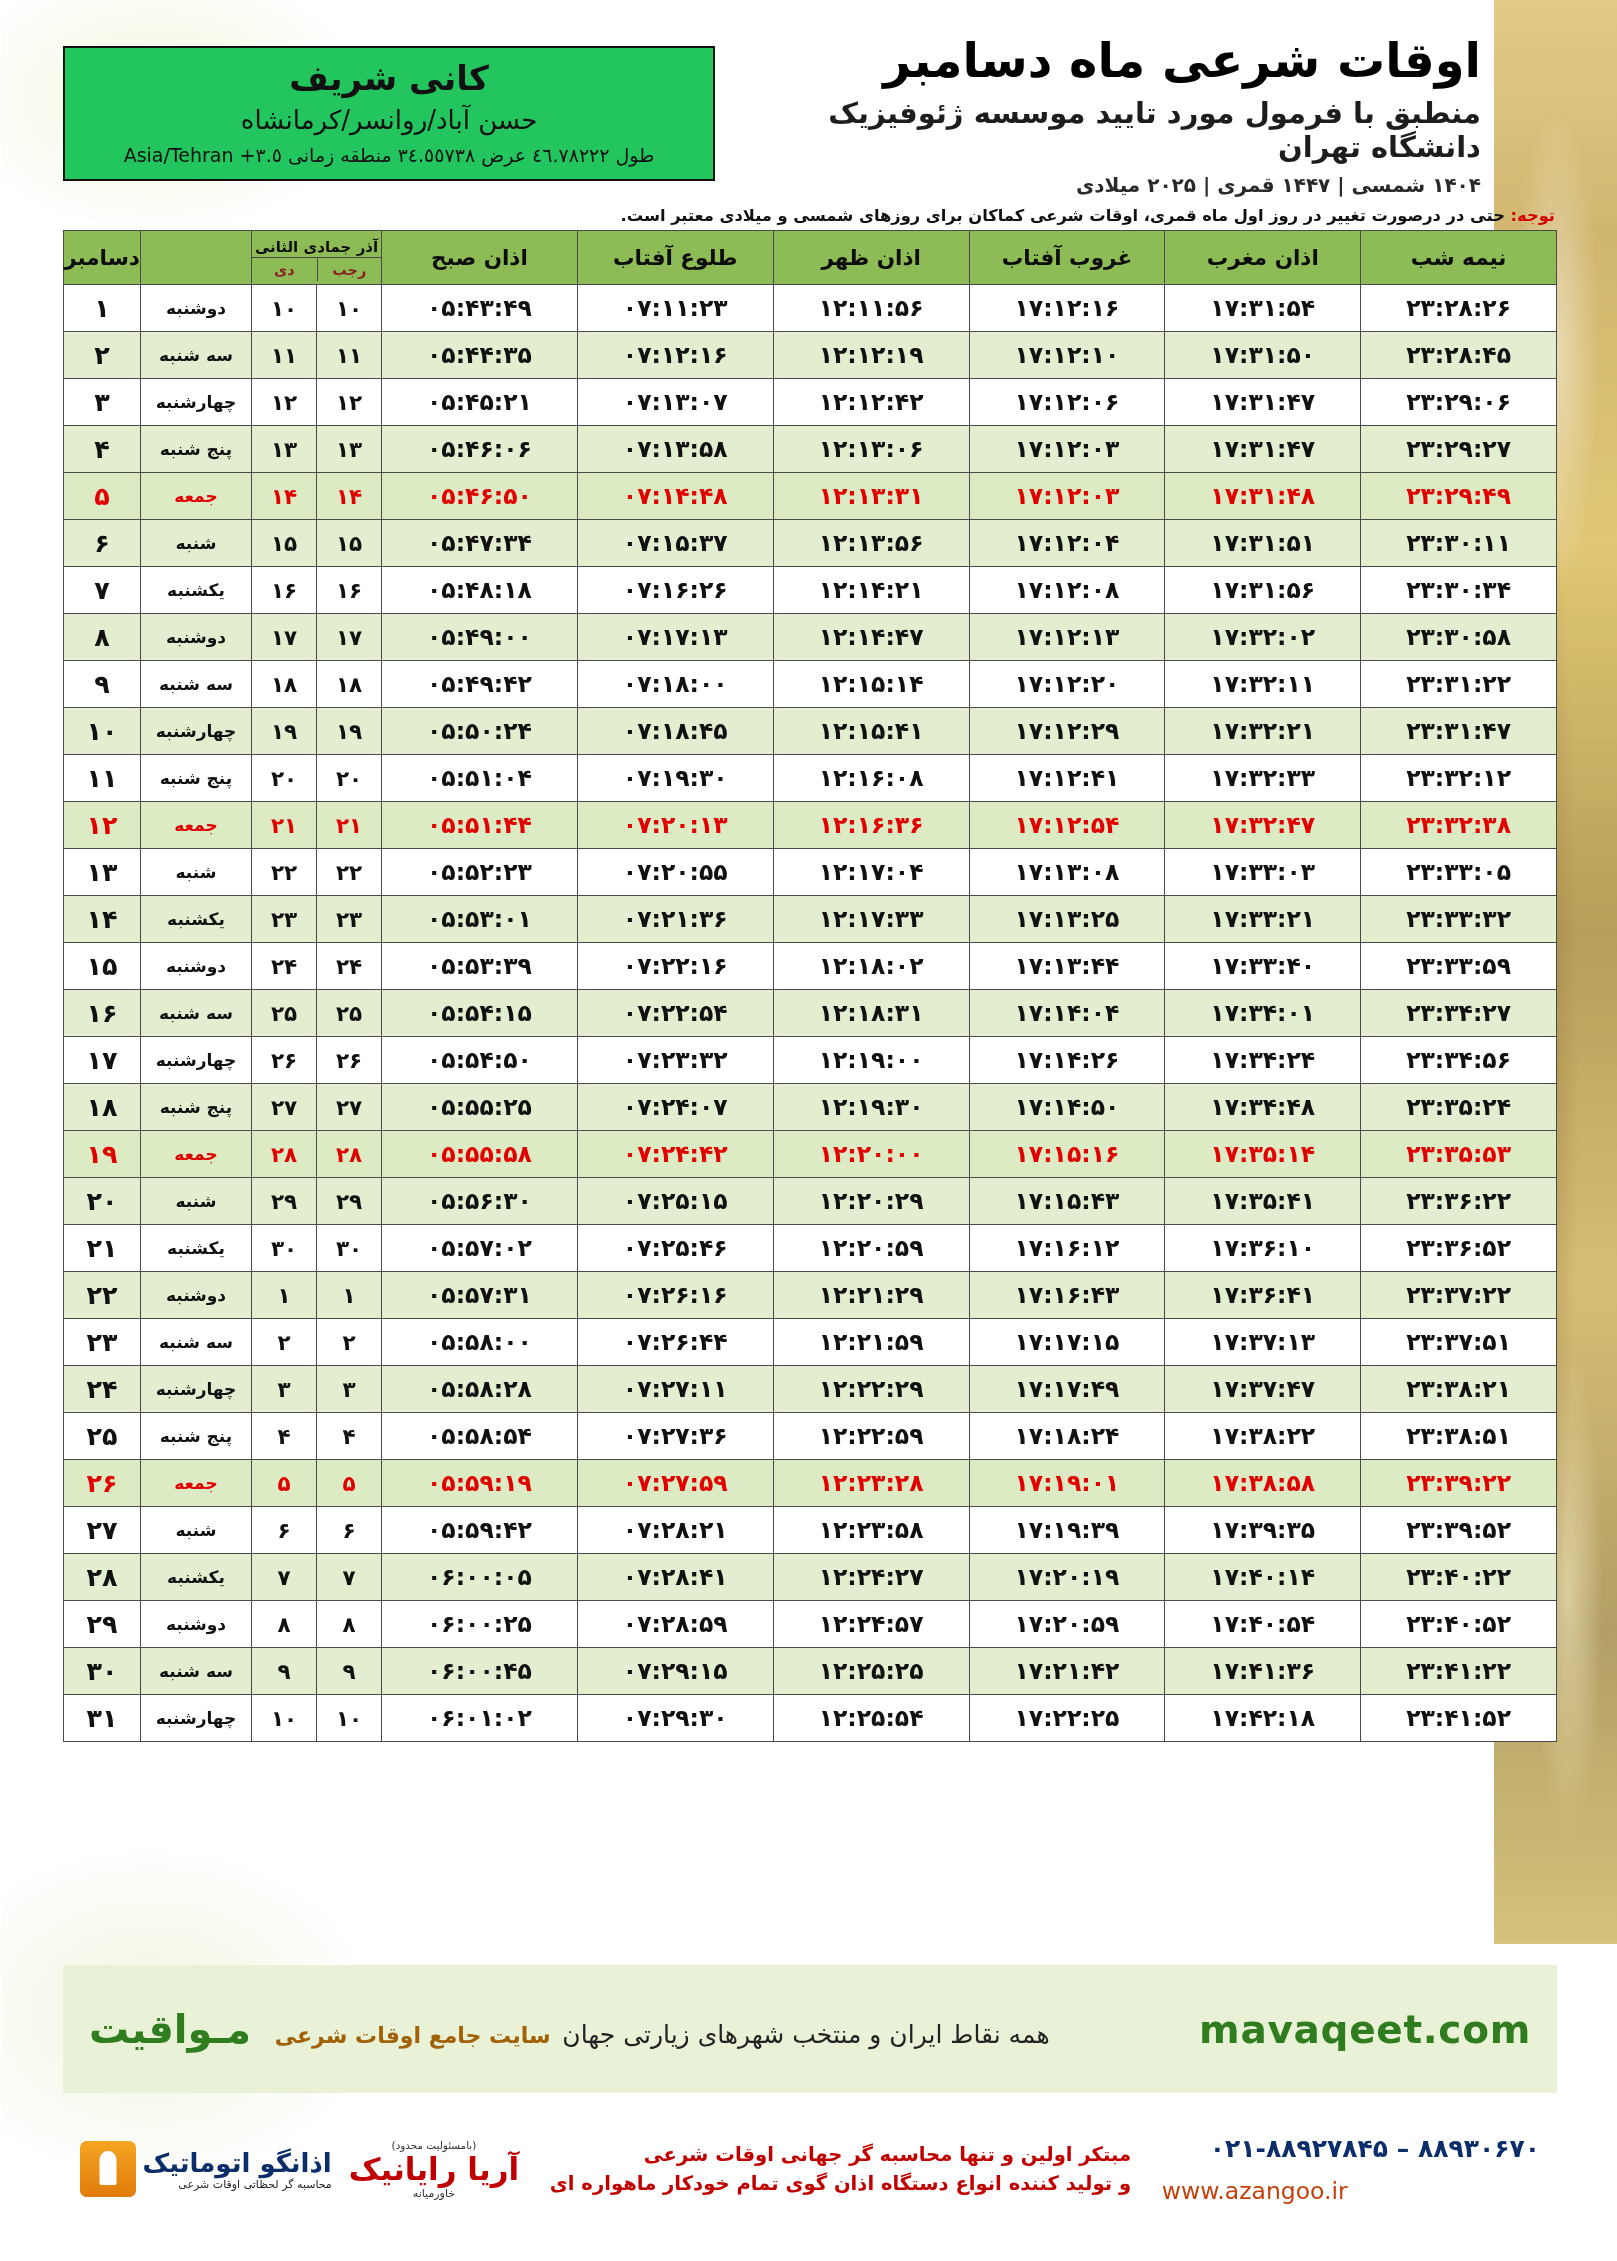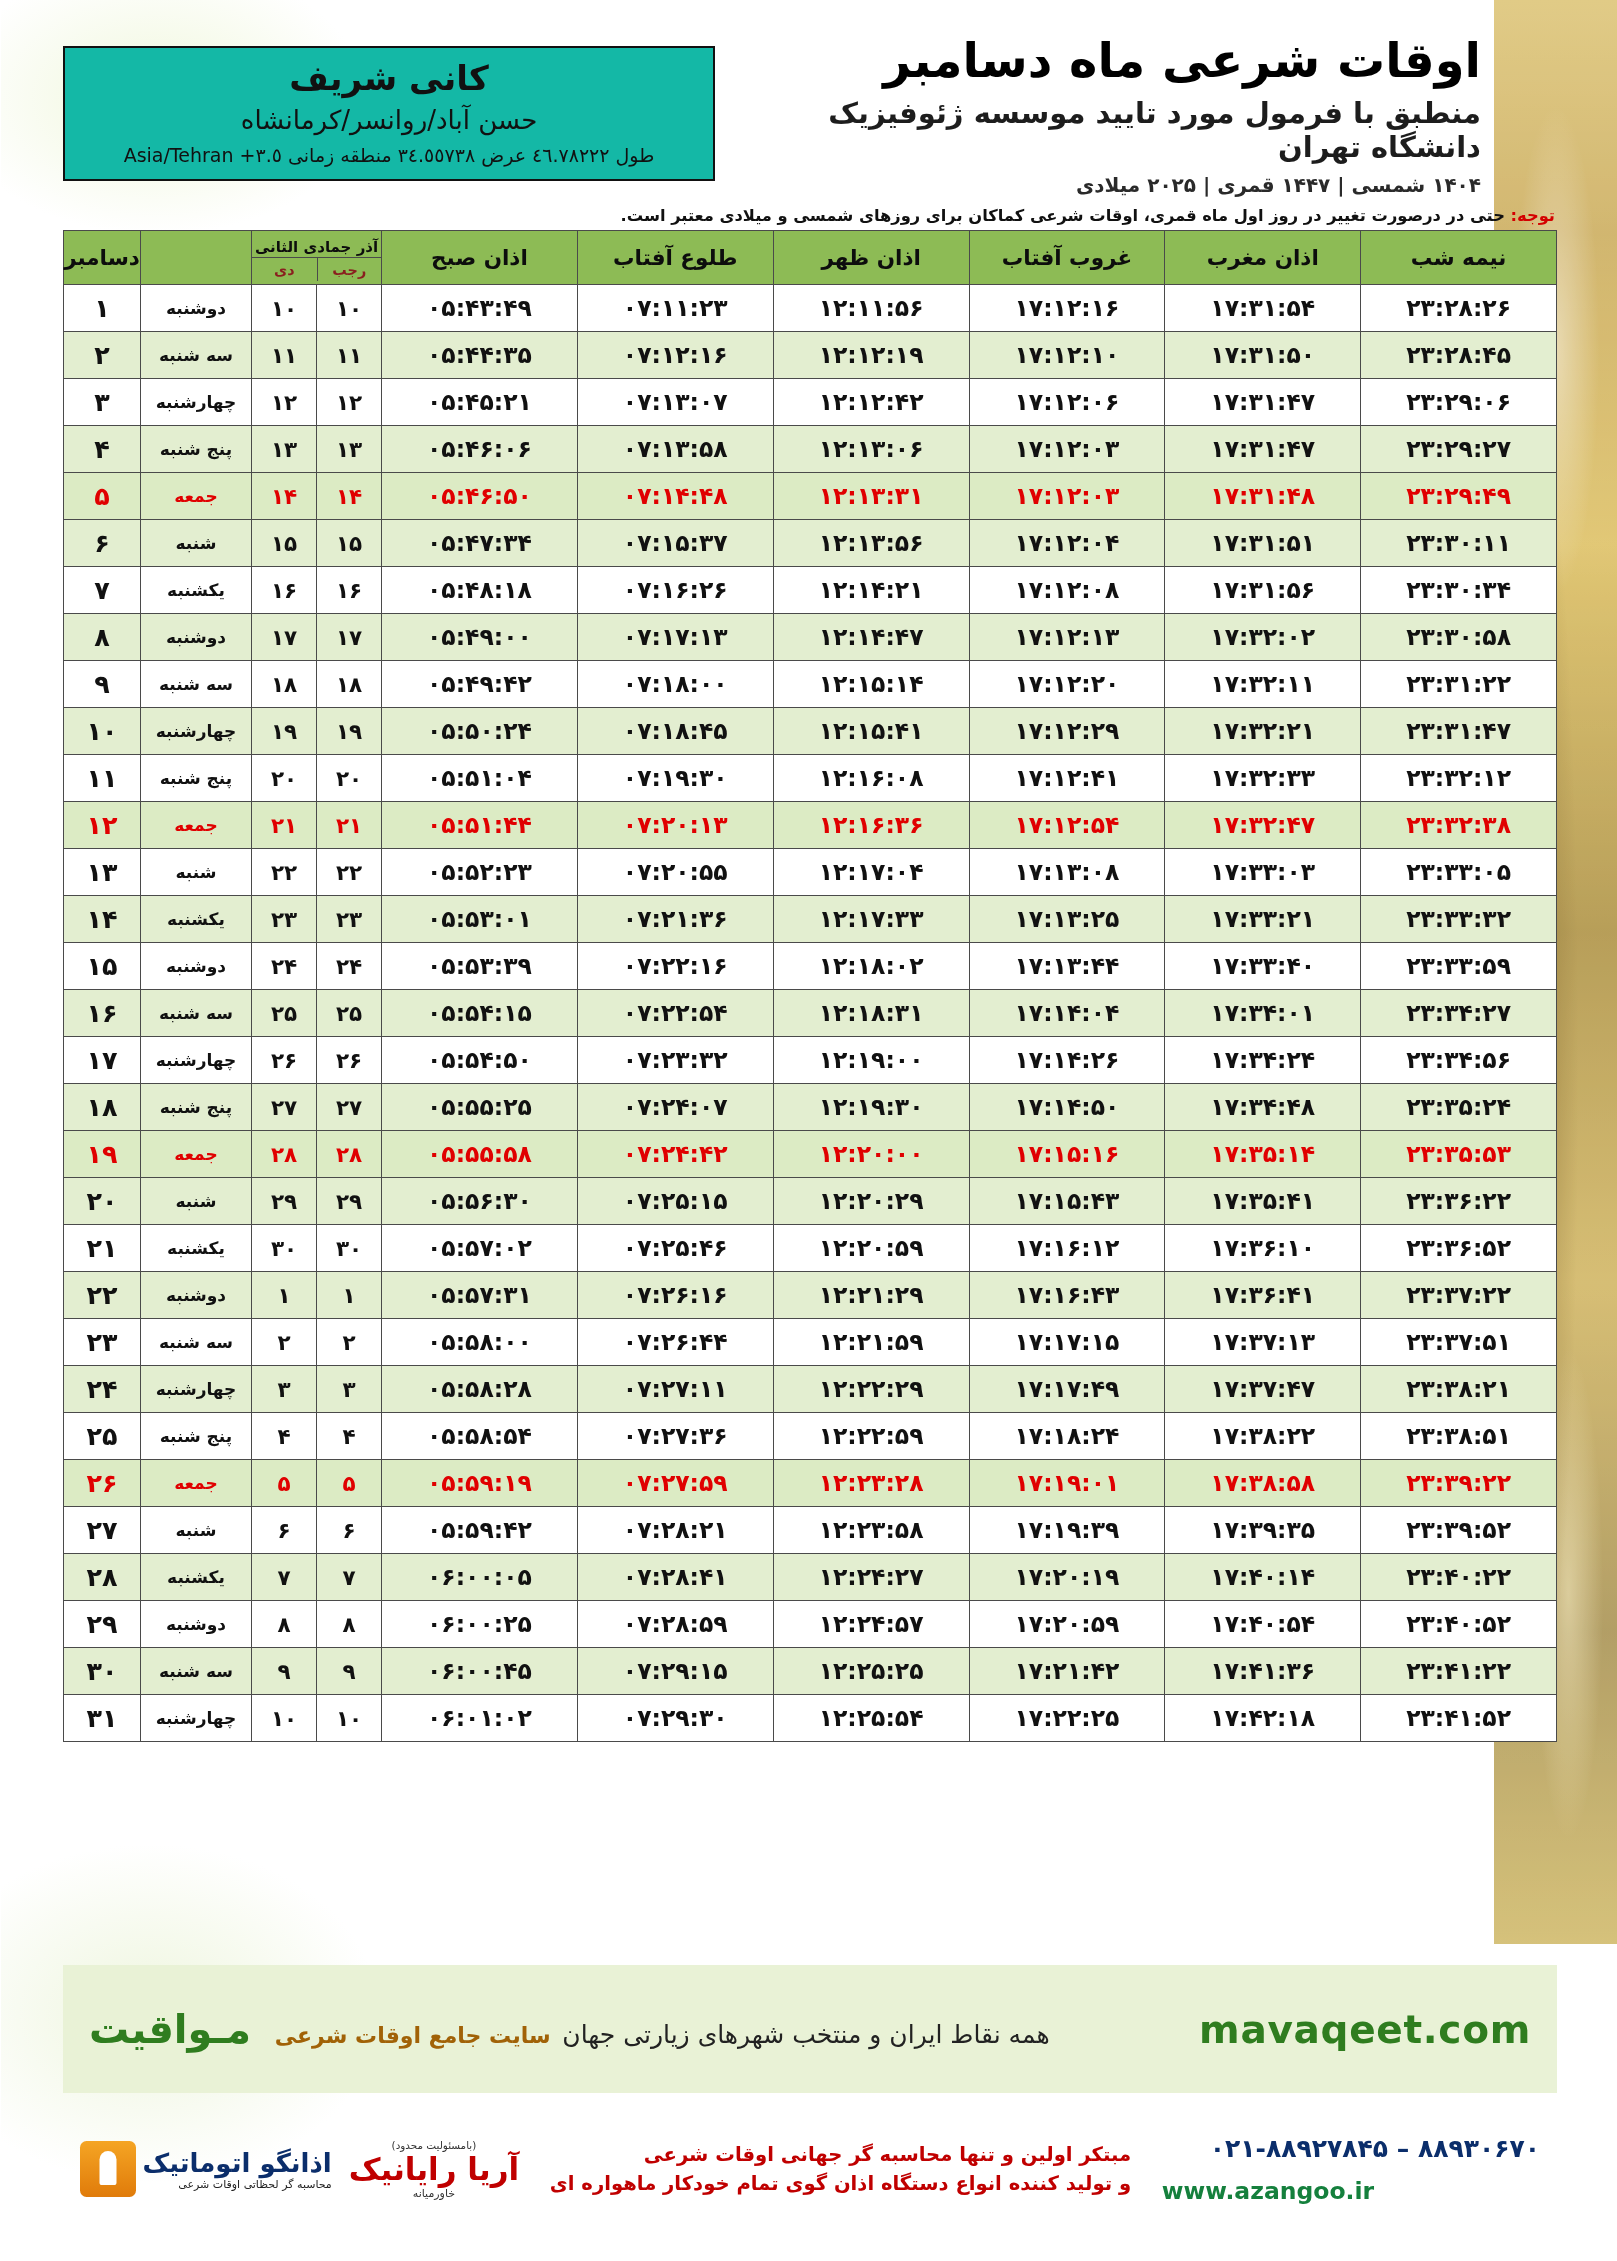--- a/index.html
+++ b/index.html
@@ -75,21 +75,21 @@
     font-weight: bold;
     color: #2a2a2a;
   }
 
   
   .loc-box {
     position: absolute;
     top: 46px; left: 63px;
     width: 652px;
     border: 2px solid #111;
-    background: #14b8a6;
+    background: #22c55e;
     padding: 10.4px 13px 13px;
     text-align: center;
     z-index: 4;
   }
   .loc-city { font-size: 34px; font-weight: bold; color:#111; }
   .loc-region { font-size: 26px; margin-top: 6.5px; color:#111; }
   .loc-geo { font-size: 19px; margin-top: 9px; color:#111; direction: rtl; }
   .loc-geo .ltr { direction: ltr; unicode-bidi: embed; }
 
   
@@ -193,21 +193,21 @@
     left: 63px; top: 2107px;
     width: 1494px; height: 124px;
     display: flex;
     align-items: center;
     justify-content: space-between;
     padding: 0 17px;
     z-index: 3;
   }
   .fb-left { text-align: left; direction: ltr; }
   .fb-left .phone { font-size: 25px; font-weight: bold; color:#0b2e6b;margin-left:48px; }
-  .fb-left .site { font-size: 23.5px; font-weight: bold; color:#15803d; margin-top: 14px; }
+  .fb-left .site { font-size: 23.5px; font-weight: normal; color:#c2410c; margin-top: 14px; }
   .fb-mid { text-align: right; direction: rtl; }
   .fb-mid div { font-size: 19.6px; font-weight: bold; color: #c00000; line-height: 1.5; }
   .fb-right { display: flex; align-items: center; gap: 17px; }
   .logo-rayanik { text-align: center; direction: rtl; }
   .logo-rayanik .tiny { font-size: 10.4px; color: #333; }
   .logo-rayanik .name { font-size: 31px; font-weight: bold; color:#0b2e6b; }
   .logo-rayanik .name span { color:#c00000; }
   .logo-rayanik .sub { font-size: 11px; color:#333; }
   .logo-azan { display:flex; align-items:center; gap:6.5px; direction: rtl; }
   .azan-mark {

